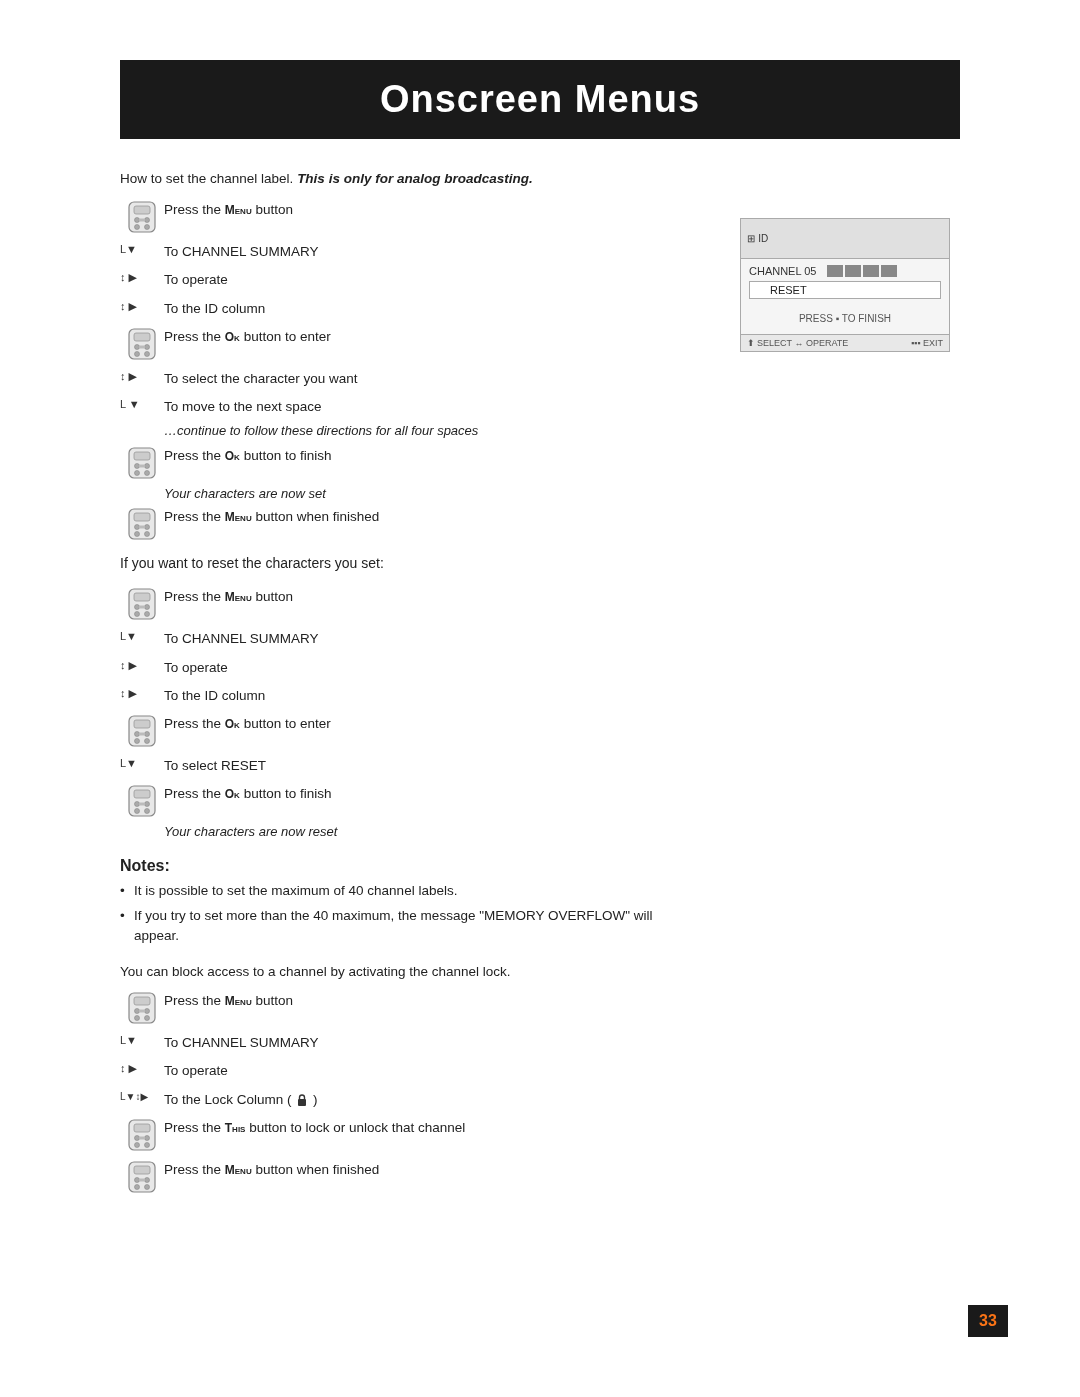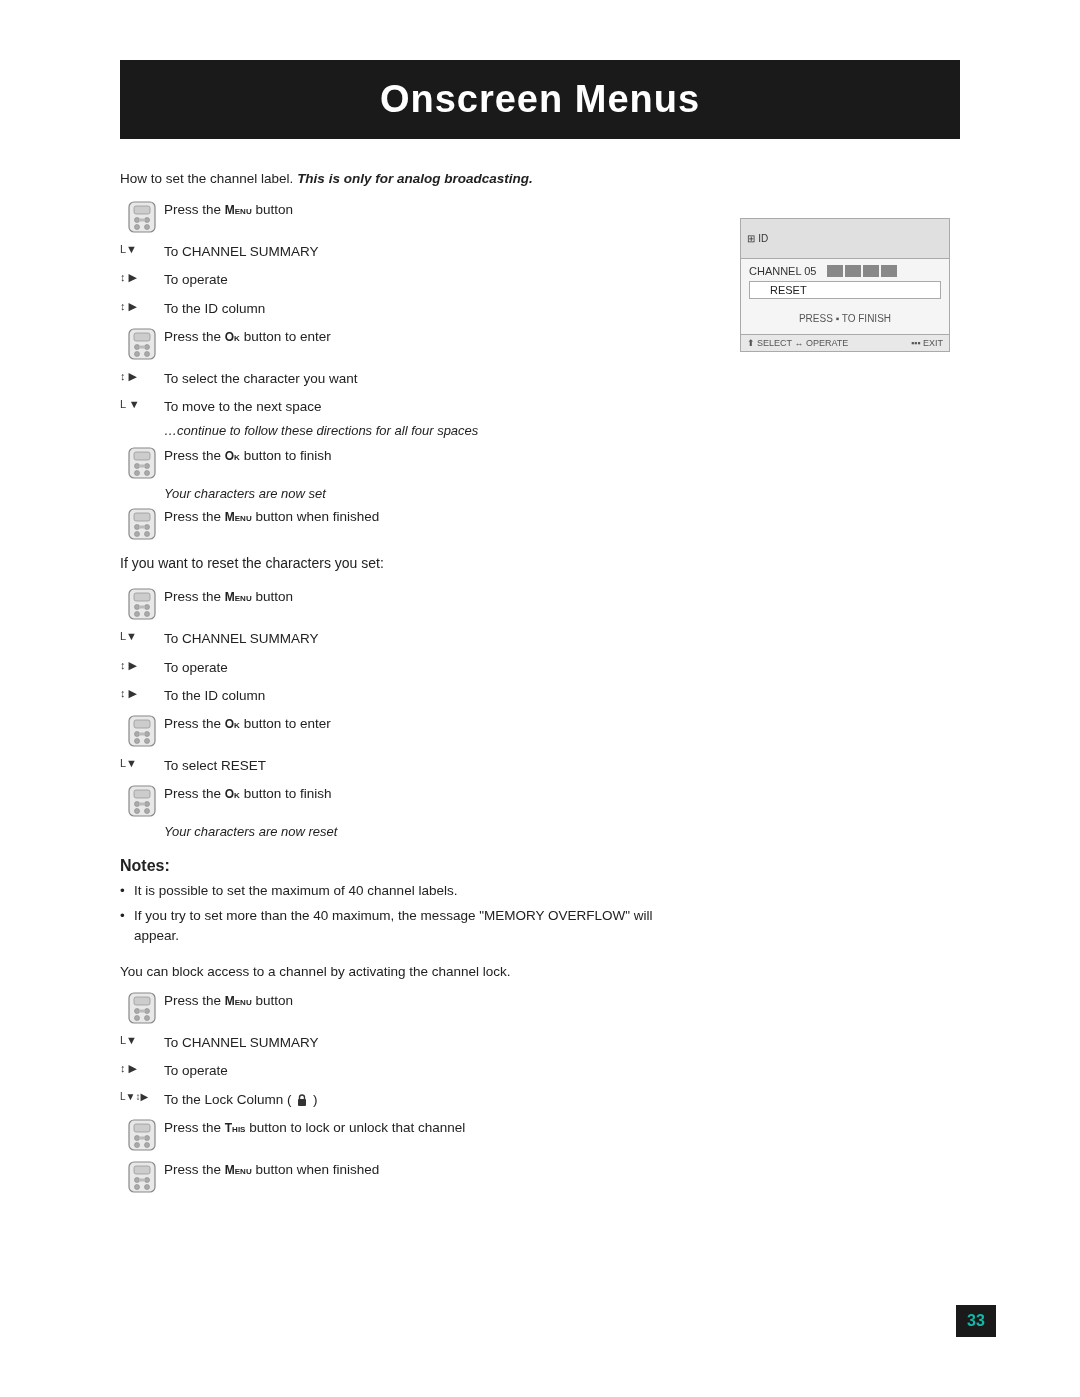--- a/index.html
+++ b/index.html
@@ -209,23 +209,23 @@
       padding: 3px 6px;
       font-size: 9px;
       color: #555;
       background: #e8e8e8;
     }
 
     
     .page-number-badge {
       position: absolute;
       bottom: 60px;
-      right: 84px;
+      right: 72px;
       background: #1a1a1a;
-      color: #14b8a6;
+      color: #f97316;
       width: 40px;
       height: 32px;
       display: flex;
       align-items: center;
       justify-content: center;
       font-size: 16px;
       font-weight: bold;
     }
 
     .bold-text { font-weight: bold; }

